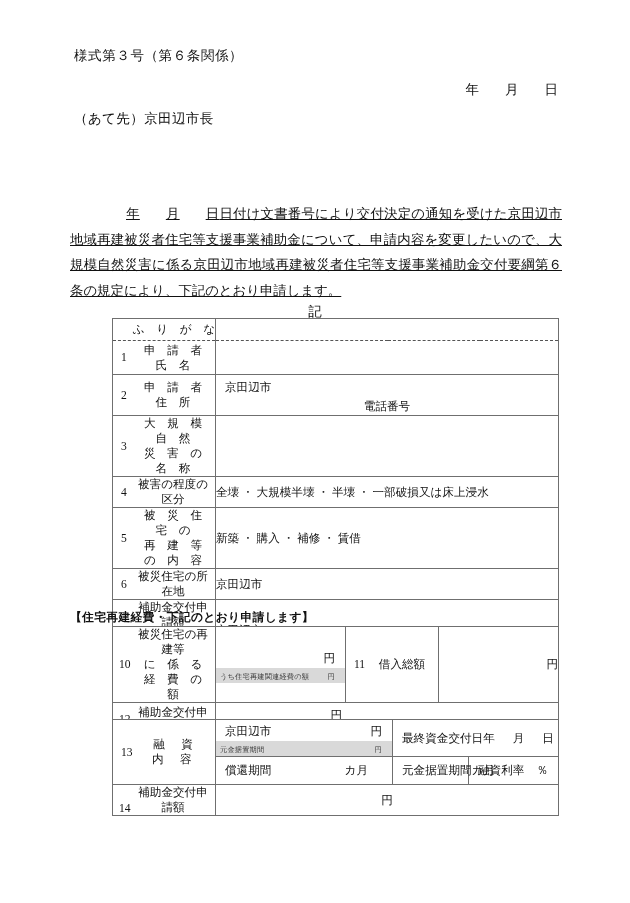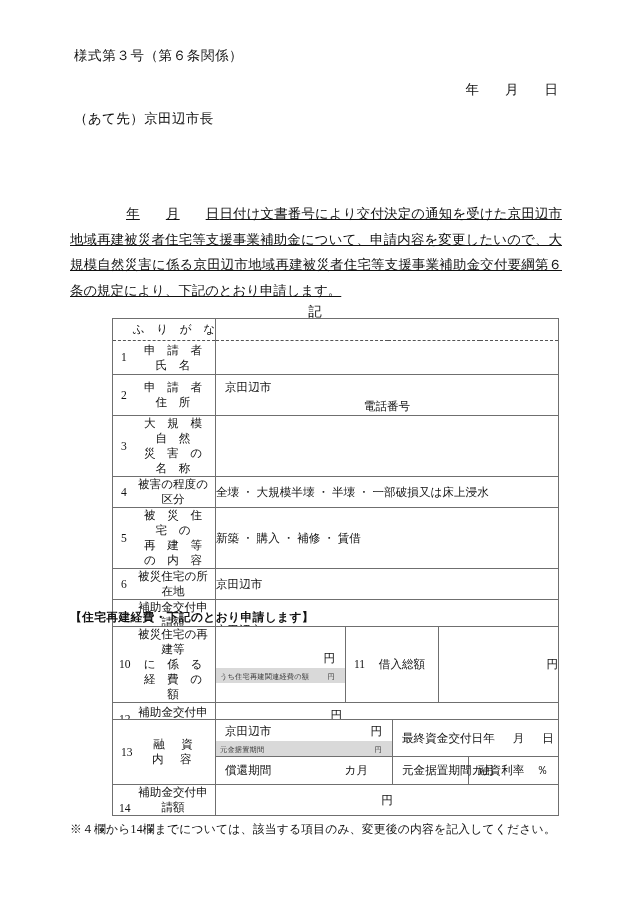--- a/index.html
+++ b/index.html
@@ -447,15 +447,14 @@
           <div class="numlabel" style="padding:0 4px 0 6px;align-items:flex-end;">
             <span class="num">14</span>
             <span class="txt">補助金交付申請額</span>
           </div>
         </td>
         <td colspan="4" style="text-align:center;">円</td>
       </tr>
     </tbody>
   </table>
 
-  <div class="footnote">※４欄から14欄までについては、該当する項目のみ、変更後の内容を記入してください。</div>
 
 </div>
 
 </body></html>

